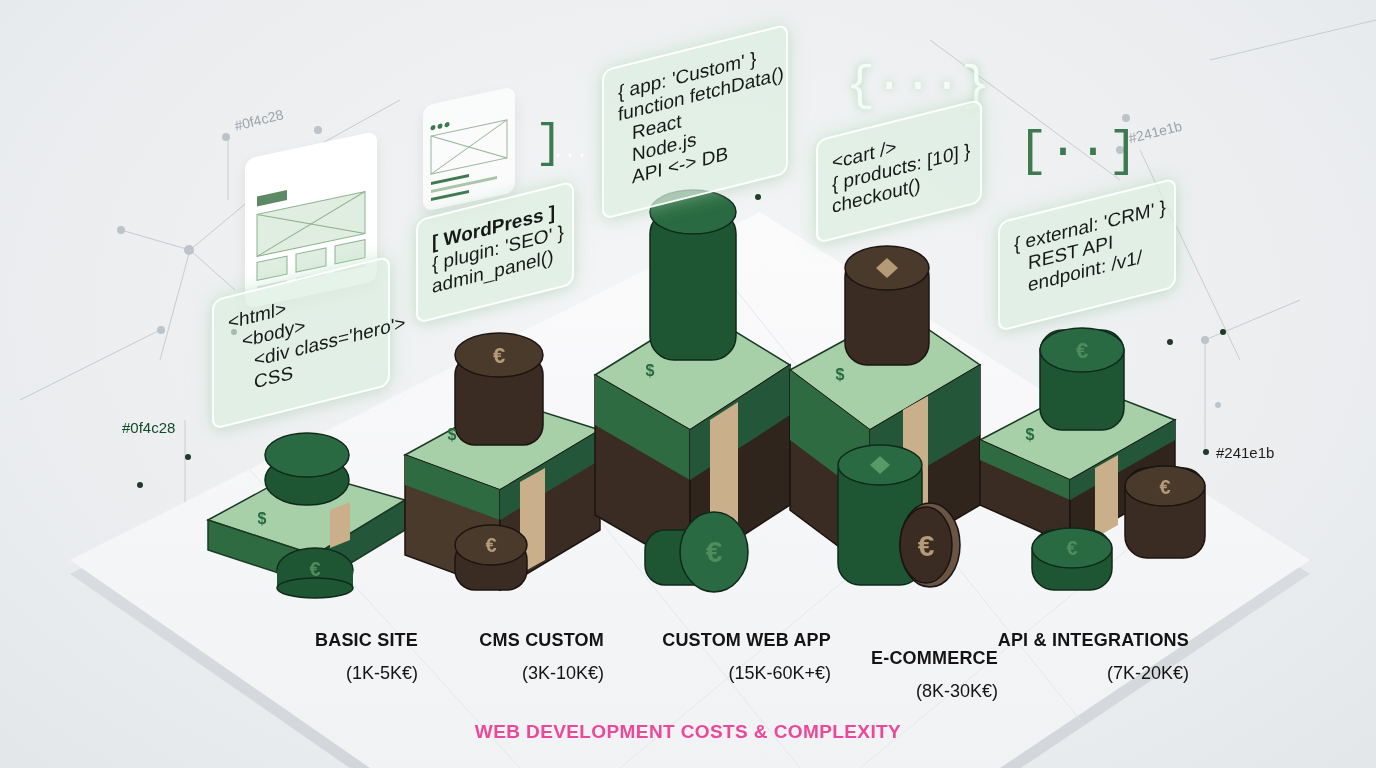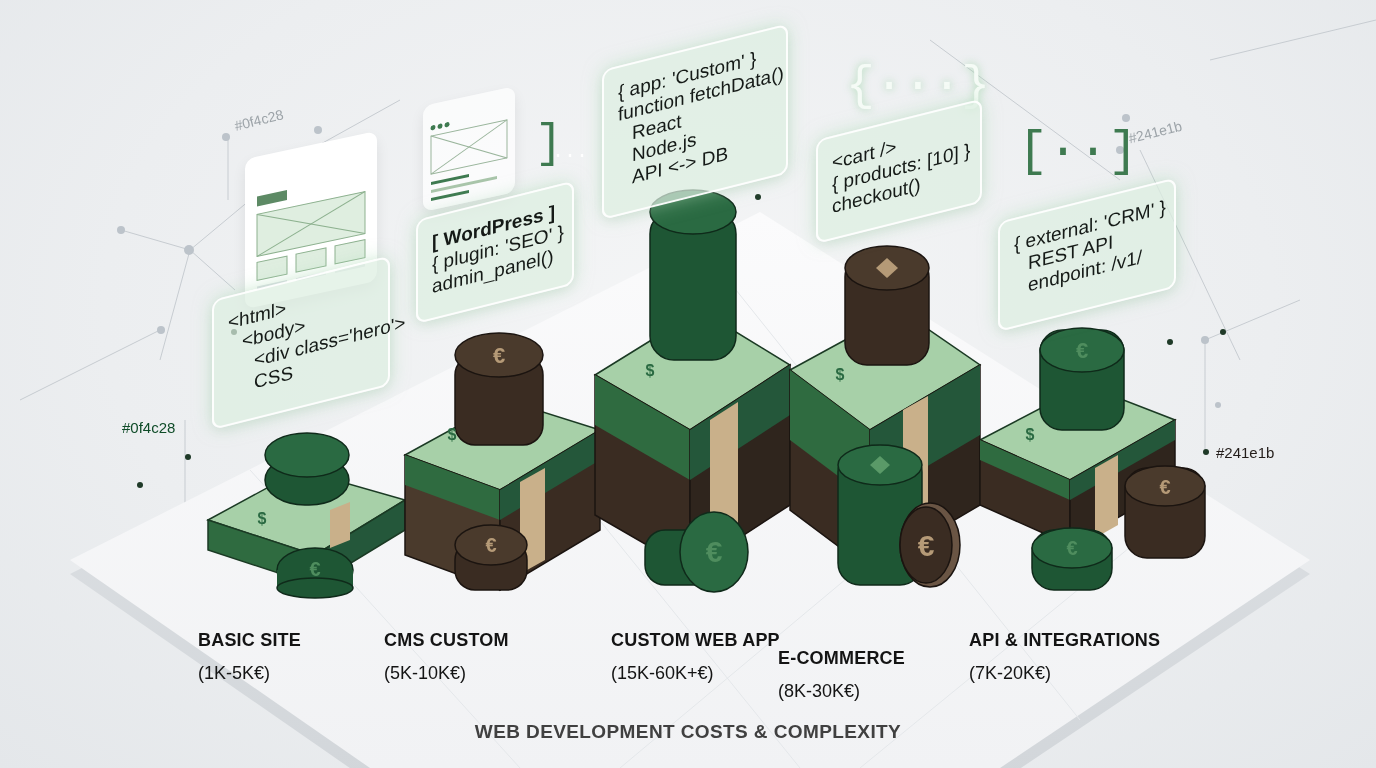--- a/index.html
+++ b/index.html
@@ -42,35 +42,35 @@
     position: absolute;
     font-family: "Liberation Sans", sans-serif;
     font-size: 14px;
     color: #9ca3a8;
   }
   .hexlabel.dark { color: #0f4c28; font-size: 15px; }
   .hexlabel.brown { color: #241e1b; font-size: 15px; }
 
   .cat {
     position: absolute;
-    text-align: left;
+    text-align: right;
     width: 220px;
     color: #141414;
   }
   .cat .name { font-weight: 700; font-size: 18px; letter-spacing: 0.2px; display: block; }
   .cat .range { font-size: 18px; display: block; margin-top: 12px; }
 
   .title {
     position: absolute;
     left: 0; right: 0; top: 721px;
     text-align: center;
     font-weight: 700;
     font-size: 19px;
     letter-spacing: 0.4px;
-    color: #404040;
+    color: #ec4899;
   }
   .bracket {
     position: absolute;
     font-family: "Liberation Mono", monospace;
     font-size: 56px;
     line-height: 56px;
   }
 </style>
 </head>
 <body>
@@ -311,21 +311,21 @@
     <span class="line ind">REST API</span>
     <span class="line ind">endpoint: /v1/</span>
   </div>
 
   <div class="cat" style="left:198px; top:630px;">
     <span class="name">BASIC SITE</span>
     <span class="range">(1K-5K€)</span>
   </div>
   <div class="cat" style="left:384px; top:630px;">
     <span class="name">CMS CUSTOM</span>
-    <span class="range">(5K-10K€)</span>
+    <span class="range">(3K-10K€)</span>
   </div>
   <div class="cat" style="left:611px; top:630px;">
     <span class="name">CUSTOM WEB APP</span>
     <span class="range">(15K-60K+€)</span>
   </div>
   <div class="cat" style="left:778px; top:648px;">
     <span class="name">E-COMMERCE</span>
     <span class="range">(8K-30K€)</span>
   </div>
   <div class="cat" style="left:969px; top:630px;">

